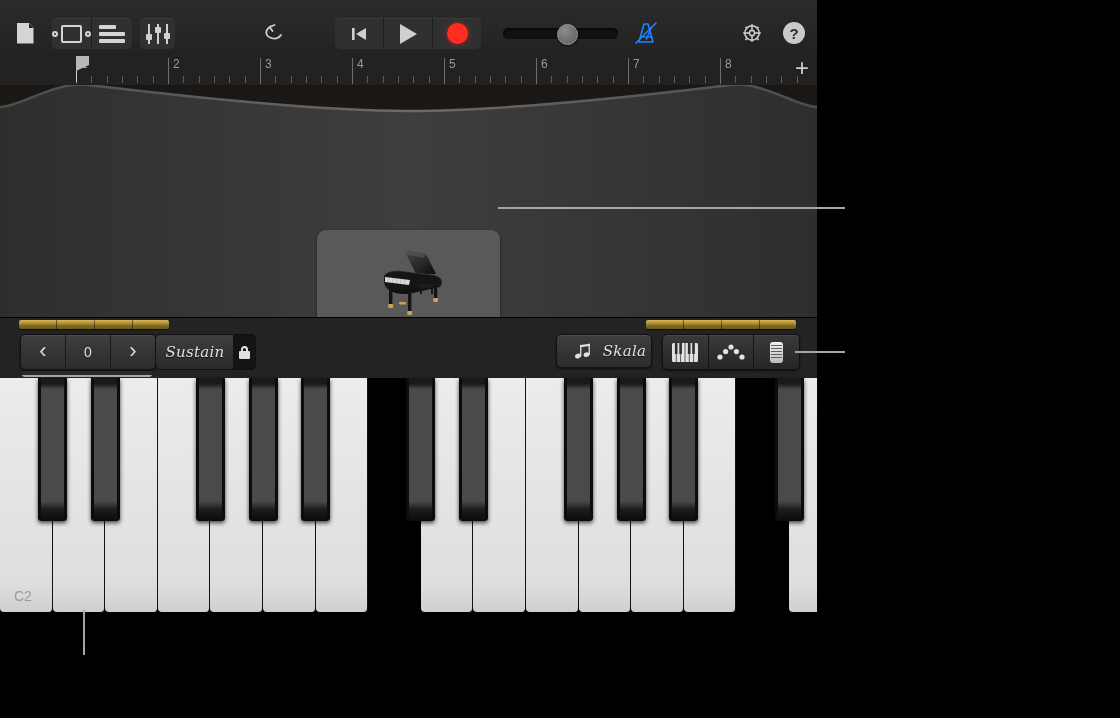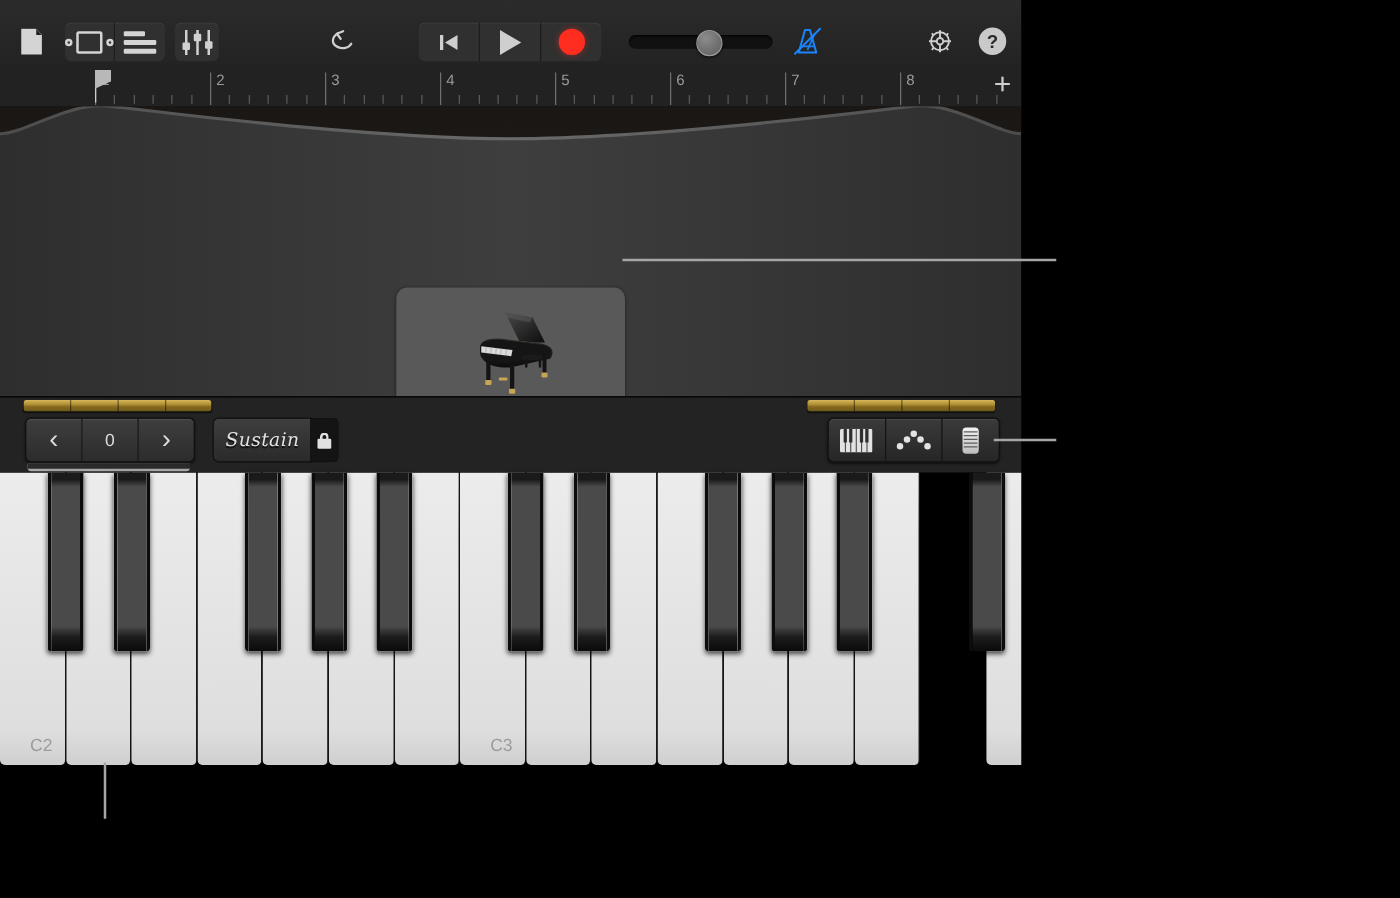--- a/index.html
+++ b/index.html
@@ -99,21 +99,21 @@
         display:flex;align-items:center;justify-content:center;color:#dcdcdc;}
   .stepper{position:absolute;left:20px;top:334px;width:134px;height:34px;display:flex;
      background:linear-gradient(#3e3e3e,#2c2c2c);border:1px solid #111;border-radius:5px;overflow:hidden;
      box-shadow:inset 0 1px 0 rgba(255,255,255,.08),0 1px 2px rgba(0,0,0,.6);}
   .stepper > div{flex:1;display:flex;align-items:center;justify-content:center;color:#dcdcdc;font-size:14px;}
   .stepper .vsep{flex:0 0 1px;background:#1a1a1a;}
   .range-bar{position:absolute;left:22px;top:371px;width:130px;height:6px;background:#a8a8a8;
      border-radius:0 0 3px 3px;}
   .range-bar::after{content:"";position:absolute;left:0;top:0;width:130px;height:4px;background:#2a2a2a;}
 
-  .sustain{position:absolute;left:170px;top:334px;width:100px;height:24px;}
+  .sustain{position:absolute;left:155px;top:334px;width:100px;height:24px;}
   .sustain .pad{position:absolute;left:0;top:0;width:78px;height:34px;
      background:linear-gradient(#3e3e3e,#2a2a2a);border:1px solid #111;border-radius:5px 0 0 5px;
      display:flex;align-items:center;justify-content:center;}
   .sustain .lockbox{position:absolute;left:78px;top:0;width:22px;height:34px;background:#141414;
      border:1px solid #111;border-left:none;border-radius:0 5px 5px 0;display:flex;align-items:center;justify-content:center;}
   .lock{width:11px;height:13px;position:relative;}
   .lock .body{position:absolute;bottom:0;width:11px;height:8px;background:#e0e0e0;border-radius:1px;}
   .lock .sh{position:absolute;top:0;left:2px;width:7px;height:7px;border:2px solid #e0e0e0;border-bottom:none;border-radius:4px 4px 0 0;box-sizing:border-box;}
 
   .script{font-family:"DejaVu Serif",serif;font-style:italic;font-size:15px;color:#e2e2e2;
@@ -139,21 +139,21 @@
 
   .kbico{width:26px;height:19px;}
   .arpico{width:28px;height:16px;}
   .stripico{width:13px;height:21px;background:linear-gradient(#f2f2f2,#bdbdbd);border-radius:3px;position:relative;}
   .stripico i{position:absolute;left:1px;width:11px;height:1px;background:#5d5d5d;}
 
   
   .keys{position:absolute;left:0;top:378px;width:817px;height:234px;background:#000;}
   .wkey{position:absolute;top:0;height:234px;background:linear-gradient(#ececec,#dedede 88%,#cfcfcf);
      border-right:1px solid #131313;box-sizing:border-box;border-radius:0 0 4px 4px;}
-  .wkey .nm{position:absolute;left:24px;bottom:8px;font-size:14px;color:#9b9b9b;margin-top:40px;}
+  .wkey .nm{position:absolute;left:14px;bottom:8px;font-size:14px;color:#9b9b9b;margin-top:40px;}
   .bkey{position:absolute;top:0;width:29px;height:143px;border-radius:0 0 3px 3px;
      background:linear-gradient(#1a1a1a 0%,#1a1a1a 4%,#4a4a4a 8%,#4a4a4a 86%,#1c1c1c 92%,#0a0a0a 100%);
      box-shadow:0 2px 4px rgba(0,0,0,.7);
      border-left:3px solid #0c0c0c;border-right:3px solid #0c0c0c;box-sizing:border-box;}
 
   
   .callout-h{position:absolute;background:#a6a6a6;height:2px;}
   .callout-v{position:absolute;background:#a6a6a6;width:2px;}
 </style>
 </head>
@@ -437,20 +437,32 @@
       </div>
       <div class="lockbox">
         <span class="lock">
           <span class="sh"></span>
             <span class="body"></span>
         </span>
       </div>
     </div>
 
 
+    <div class="cbtn skala">
+      <svg class="notes" viewBox="0 0 19 17">
+        <g fill="#e0e0e0">
+          <ellipse cx="3" cy="13" rx="3" ry="2.3" transform="rotate(-18 3 13)"></ellipse>
+          <rect x="5.1" y="2" width="1.3" height="11.2"></rect>
+          <ellipse cx="11.5" cy="11.6" rx="3" ry="2.3" transform="rotate(-18 11.5 11.6)"></ellipse>
+          <rect x="13.6" y="0.8" width="1.3" height="11"></rect>
+          <path d="M5.1 2 L14.9 0.8 L14.9 3.1 L5.1 4.3 Z"></path>
+        </g>
+      </svg>
+      <span class="script">Skala</span>
+    </div>
 
     <div class="iconrow">
       <div>
         <svg class="kbico" viewBox="0 0 26 19">
           <rect x="0" y="0" width="26" height="19" fill="#e2e2e2" rx="1.5"></rect>
           <g stroke="#3a3a3a" stroke-width="0.8">
             <path d="M4.3 0 L4.3 19"></path>
               <path d="M8.6 0 L8.6 19"></path>
               <path d="M13 0 L13 19"></path>
             <path d="M17.3 0 L17.3 19"></path>
@@ -491,23 +503,20 @@
     <div class="keys" id="keyboard">
         <div class="wkey" style="left: 0px; width: 52.6px;">
           <span class="nm">C2</span>
         </div>
         <div class="wkey" style="left: 52.6px; width: 52.6px;"></div>
         <div class="wkey" style="left: 105.2px; width: 52.6px;"></div>
         <div class="wkey" style="left: 157.8px; width: 52.6px;"></div>
         <div class="wkey" style="left: 210.4px; width: 52.6px;"></div>
         <div class="wkey" style="left: 263px; width: 52.6px;"></div>
         <div class="wkey" style="left: 315.6px; width: 52.6px;"></div>
-        <div class="wkey" style="left: 368.2px; width: 52.6px;">
-          <span class="nm">C3</span>
-        </div>
         <div class="wkey" style="left: 420.8px; width: 52.6px;"></div>
         <div class="wkey" style="left: 473.4px; width: 52.6px;"></div>
         <div class="wkey" style="left: 526px; width: 52.6px;"></div>
         <div class="wkey" style="left: 578.6px; width: 52.6px;"></div>
         <div class="wkey" style="left: 631.2px; width: 52.6px;"></div>
         <div class="wkey" style="left: 683.8px; width: 52.6px;"></div>
         <div class="wkey" style="left: 789px; width: 52.6px;"></div>
         <div class="bkey" style="left: 38.1px;"></div>
         <div class="bkey" style="left: 90.7px;"></div>
         <div class="bkey" style="left: 195.9px;"></div>

